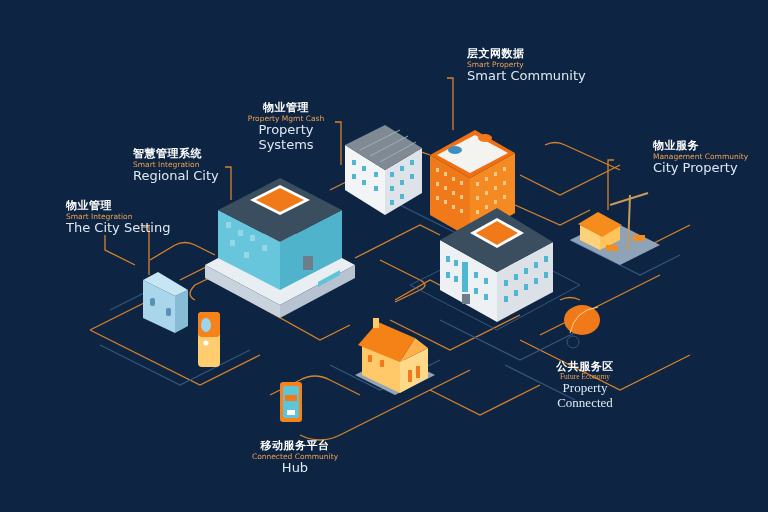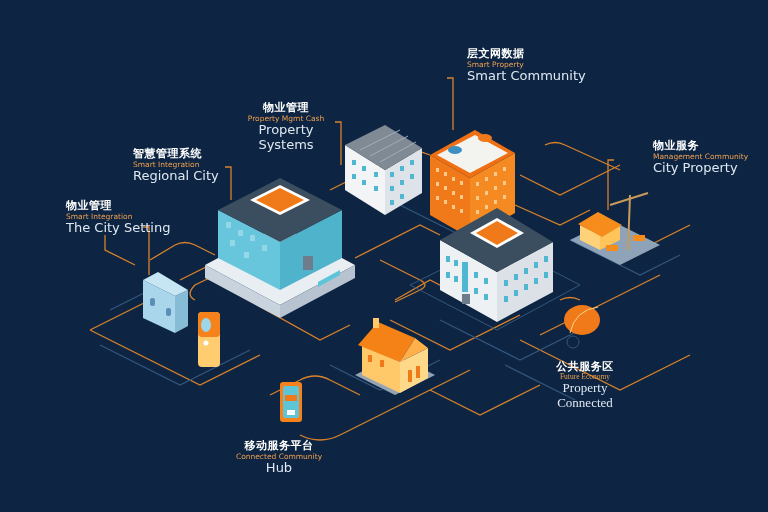--- a/index.html
+++ b/index.html
@@ -256,17 +256,17 @@
   <div class="sub1">Management Community</div>
   <div class="sub2">City Property</div>
 </div>
 
 <div class="label center" style="left:535px; top:360px; width:100px;font-family:Liberation Serif, serif;">
   <div class="title">公共服务区</div>
   <div class="sub1">Future Economy</div>
   <div class="sub2">Property Connected</div>
 </div>
 
-<div class="label center" style="left:224px; top:440px; width:110px;">
+<div class="label center" style="left:240px; top:440px; width:110px;">
   <div class="title">移动服务平台</div>
   <div class="sub1">Connected Community</div>
   <div class="sub2">Hub</div>
 </div>
 
 </body></html>

